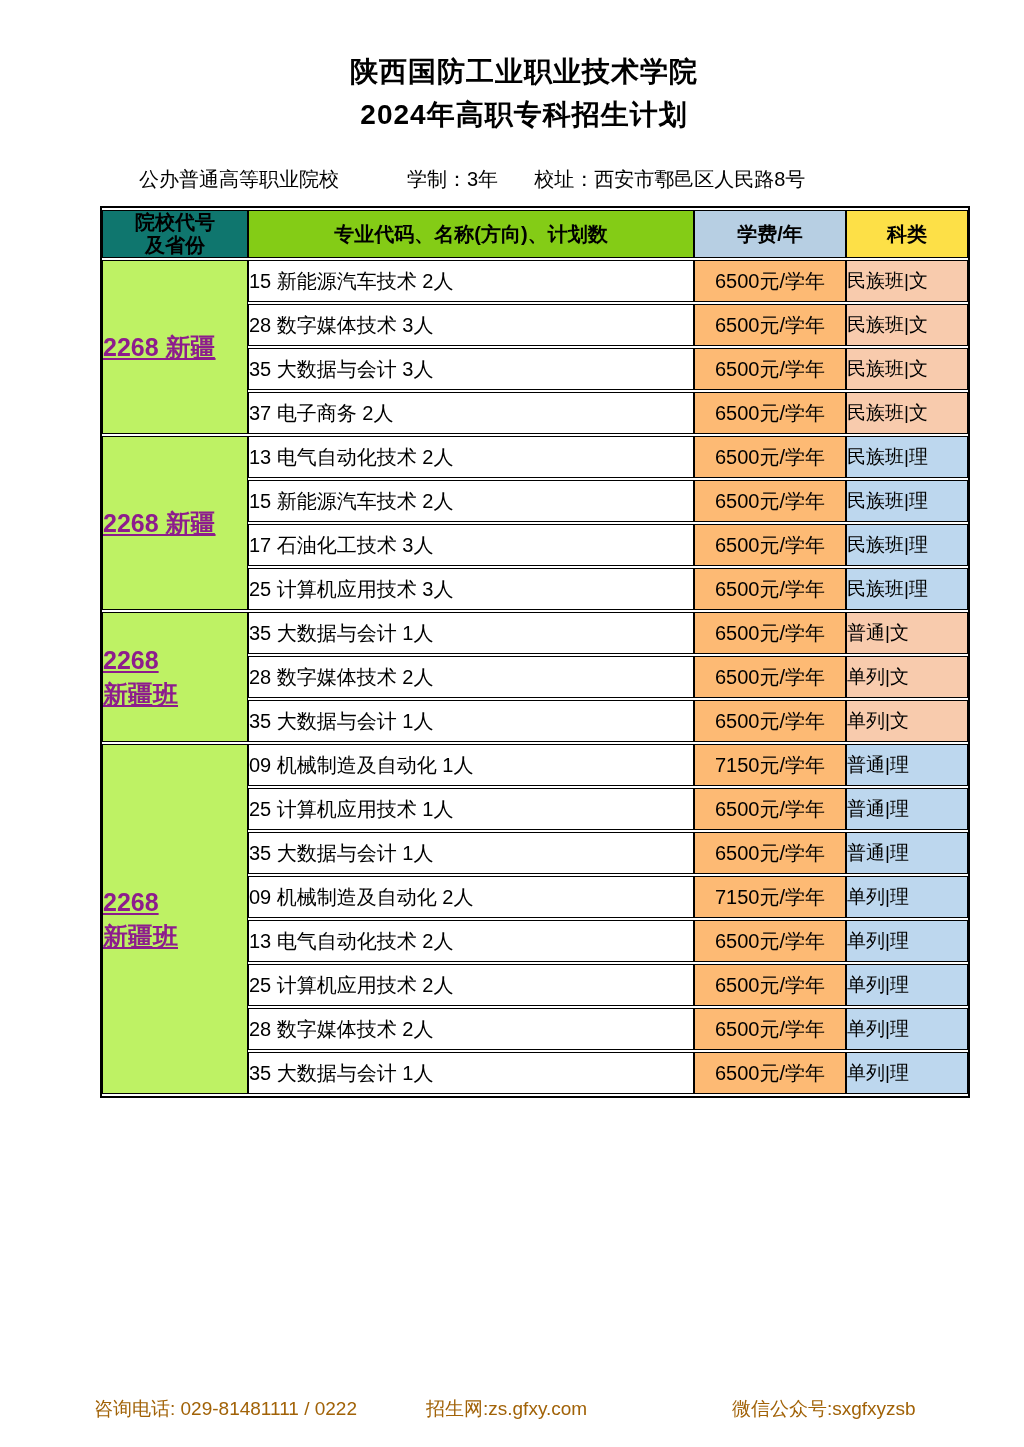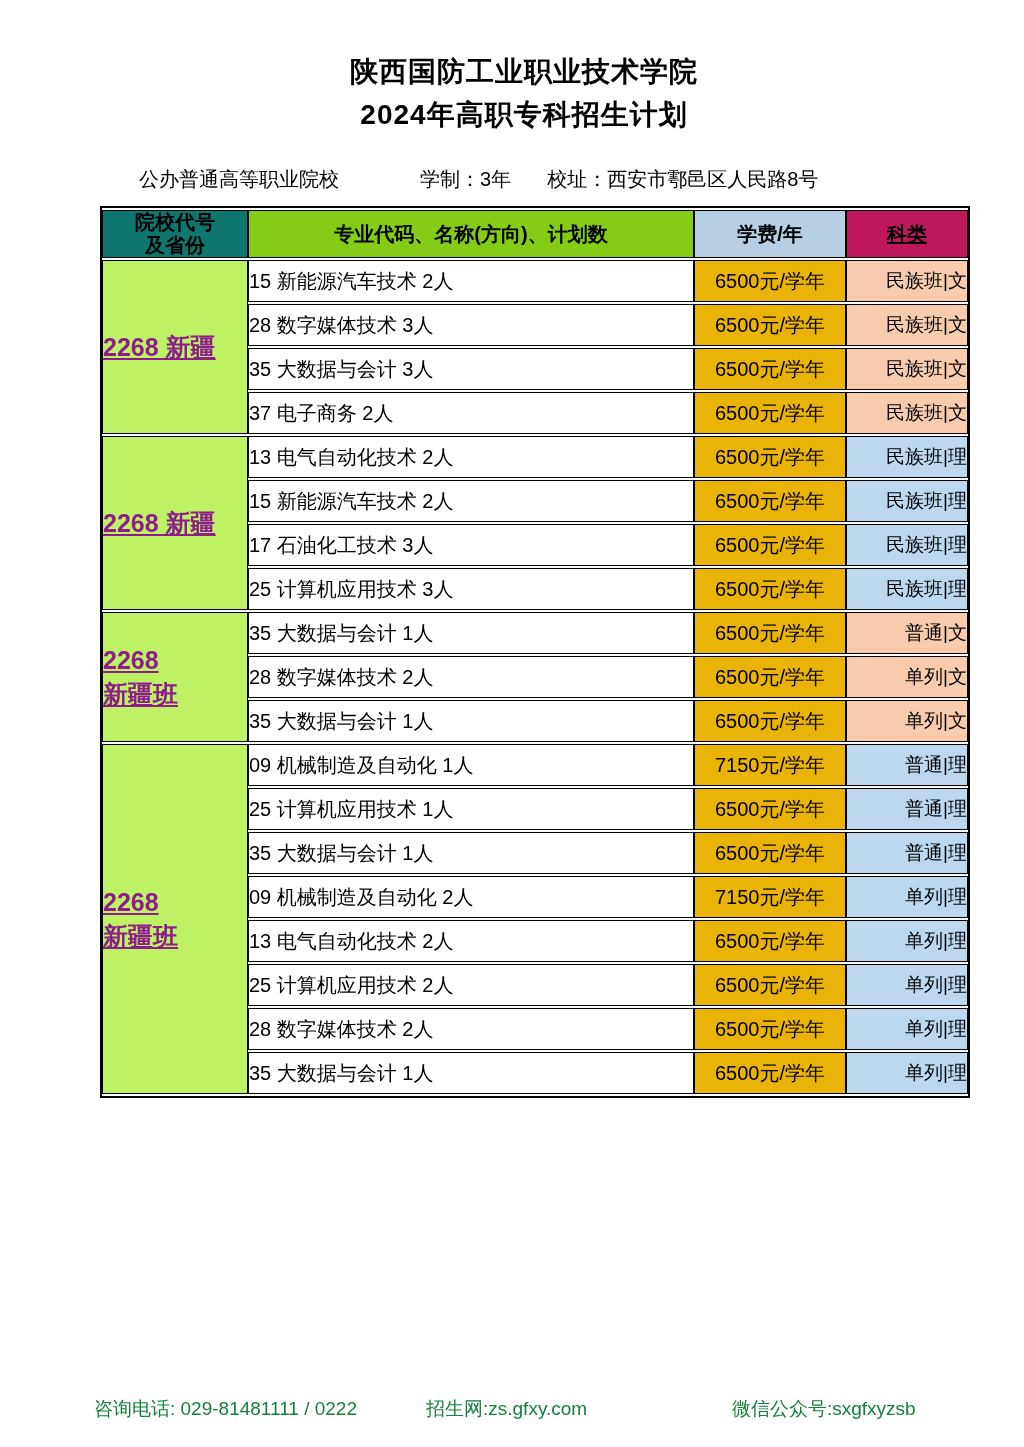--- a/index.html
+++ b/index.html
@@ -19,21 +19,21 @@
     font-weight: 700;
     line-height: 43px;
     letter-spacing: 1px;
   }
   .info-line {
     margin: 30px 0 0 127px;
     font-size: 20px;
     white-space: nowrap;
   }
   .info-line .seg1 { margin-right: 68px; }
-  .info-line .seg2 { margin-right: 36px; margin-left: 13px; }
+  .info-line .seg2 { margin-right: 36px; }
 
   table.plan {
     margin: 13px 0 0 88px;
     width: 868px;
     table-layout: fixed;
     border-collapse: separate;
     border-spacing: 0 2px;
     border: 2px solid #000;
     background: #fff;
   }
@@ -54,24 +54,24 @@
   td.row-cell { height: 42px; }
   td.program {
     text-align: left;
     padding-left: 10px;
     font-size: 20px;
     background: #fff;
   }
   td.fee {
     text-align: center;
     font-size: 20px;
-    background: #eab308;
+    background: #fdba74;
   }
   td.cat {
-    text-align: right;
+    text-align: left;
     font-size: 19px;
   }
   td.group {
     text-align: left;
     background: #bef264;
     font-size: 25px;
     font-weight: 700;
   }
   td.group .gline {
     display: block;
@@ -80,21 +80,21 @@
   }
   td.group .gline:empty { display: none; }
 
   .footer {
     position: absolute;
     top: 1396px;
     left: 0;
     width: 1024px;
     height: 30px;
     font-size: 19px;
-    color: #15803d;
+    color: #a16207;
     white-space: nowrap;
   }
   .footer span { position: absolute; top: 0; }
   .footer .f-phone  { left: 94px; }
   .footer .f-site   { left: 426px; }
   .footer .f-wechat { left: 732px; }
 </style>
 </head>
 <body>
 
@@ -117,21 +117,21 @@
         <col style="width:122px">
     </colgroup>
     <thead>
       <tr>
         <th class="hdr" style="background-color: #0f766e;">
           <span>院校代号</span><br>
           <span>及省份</span>
         </th>
         <th class="hdr" style="background-color: #84cc16;">专业代码、名称(方向)、计划数</th>
         <th class="hdr" style="background-color: rgb(183, 207, 227);">学费/年</th>
-        <th class="hdr" style="background-color: #be185d; text-decoration: underline;">科类</th>
+        <th class="hdr" style="background-color: #fde047;">科类</th>
       </tr>
     </thead>
     <tbody>
 
       <tr>
         <td class="group row-cell" rowspan="4" style="color: rgb(141, 28, 141);">
           <span class="gline">2268 新疆</span>
 
         </td>
         <td class="program row-cell">15 新能源汽车技术 2人</td>

